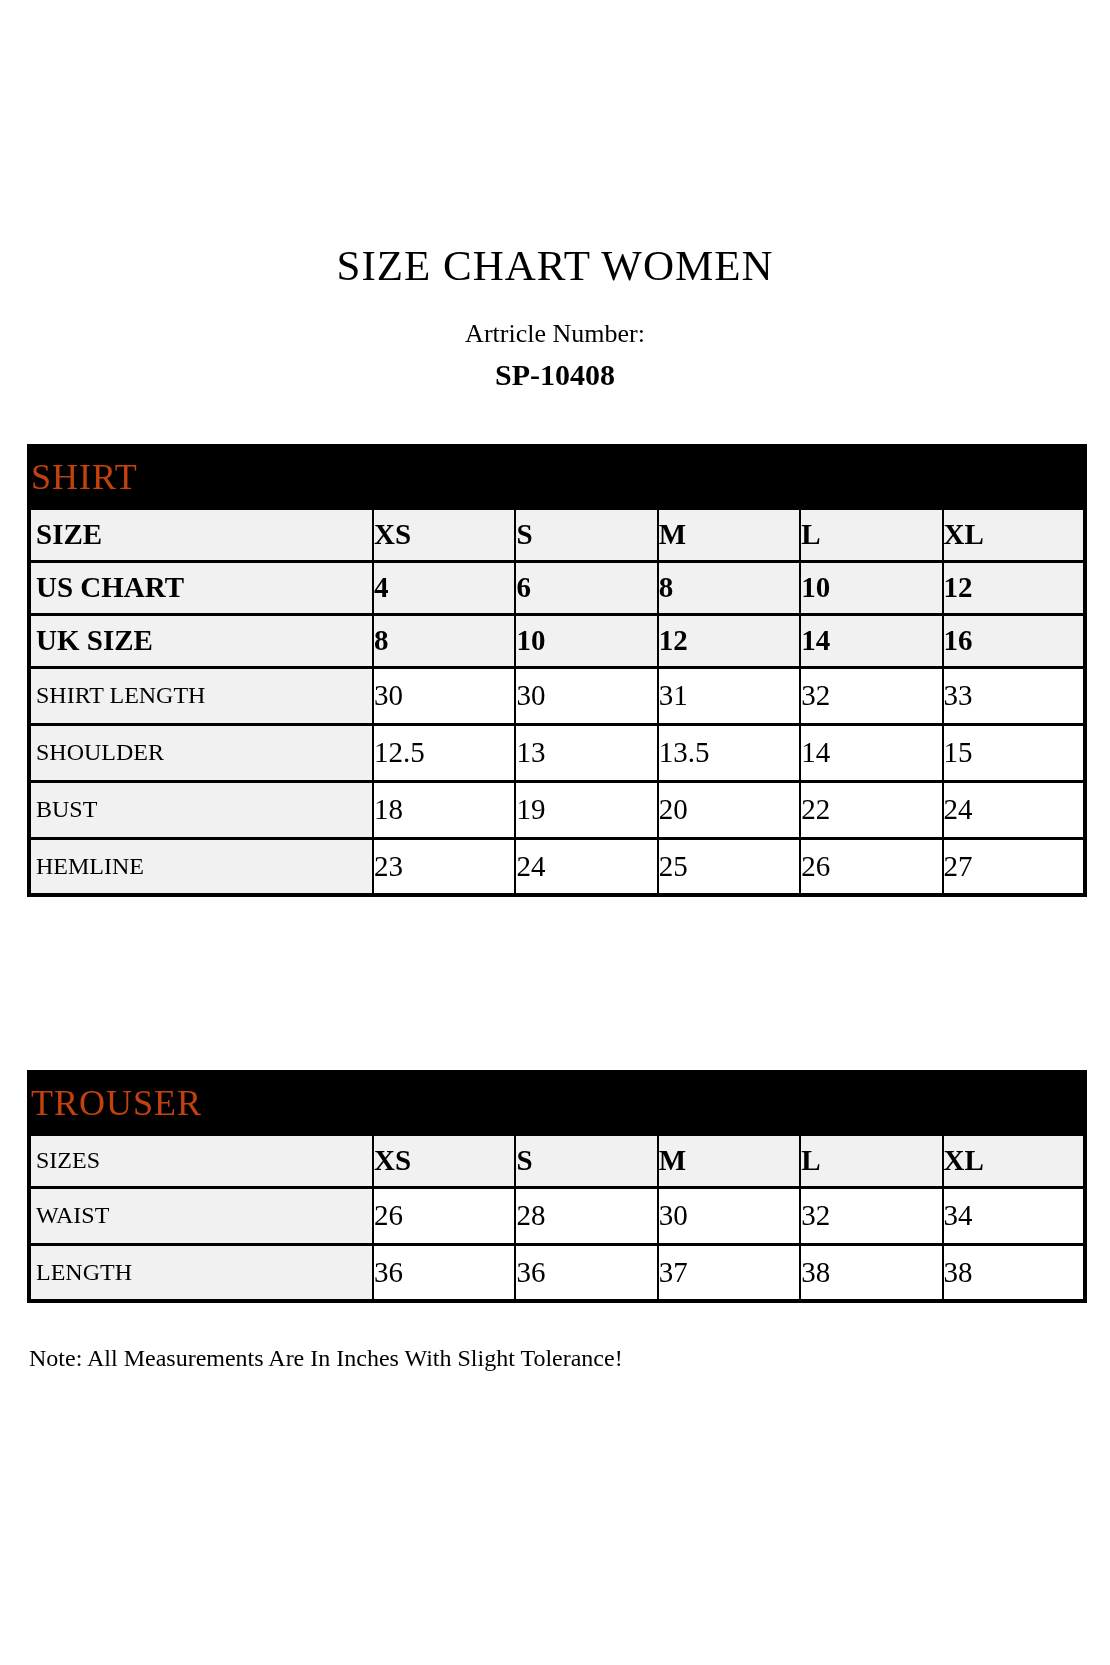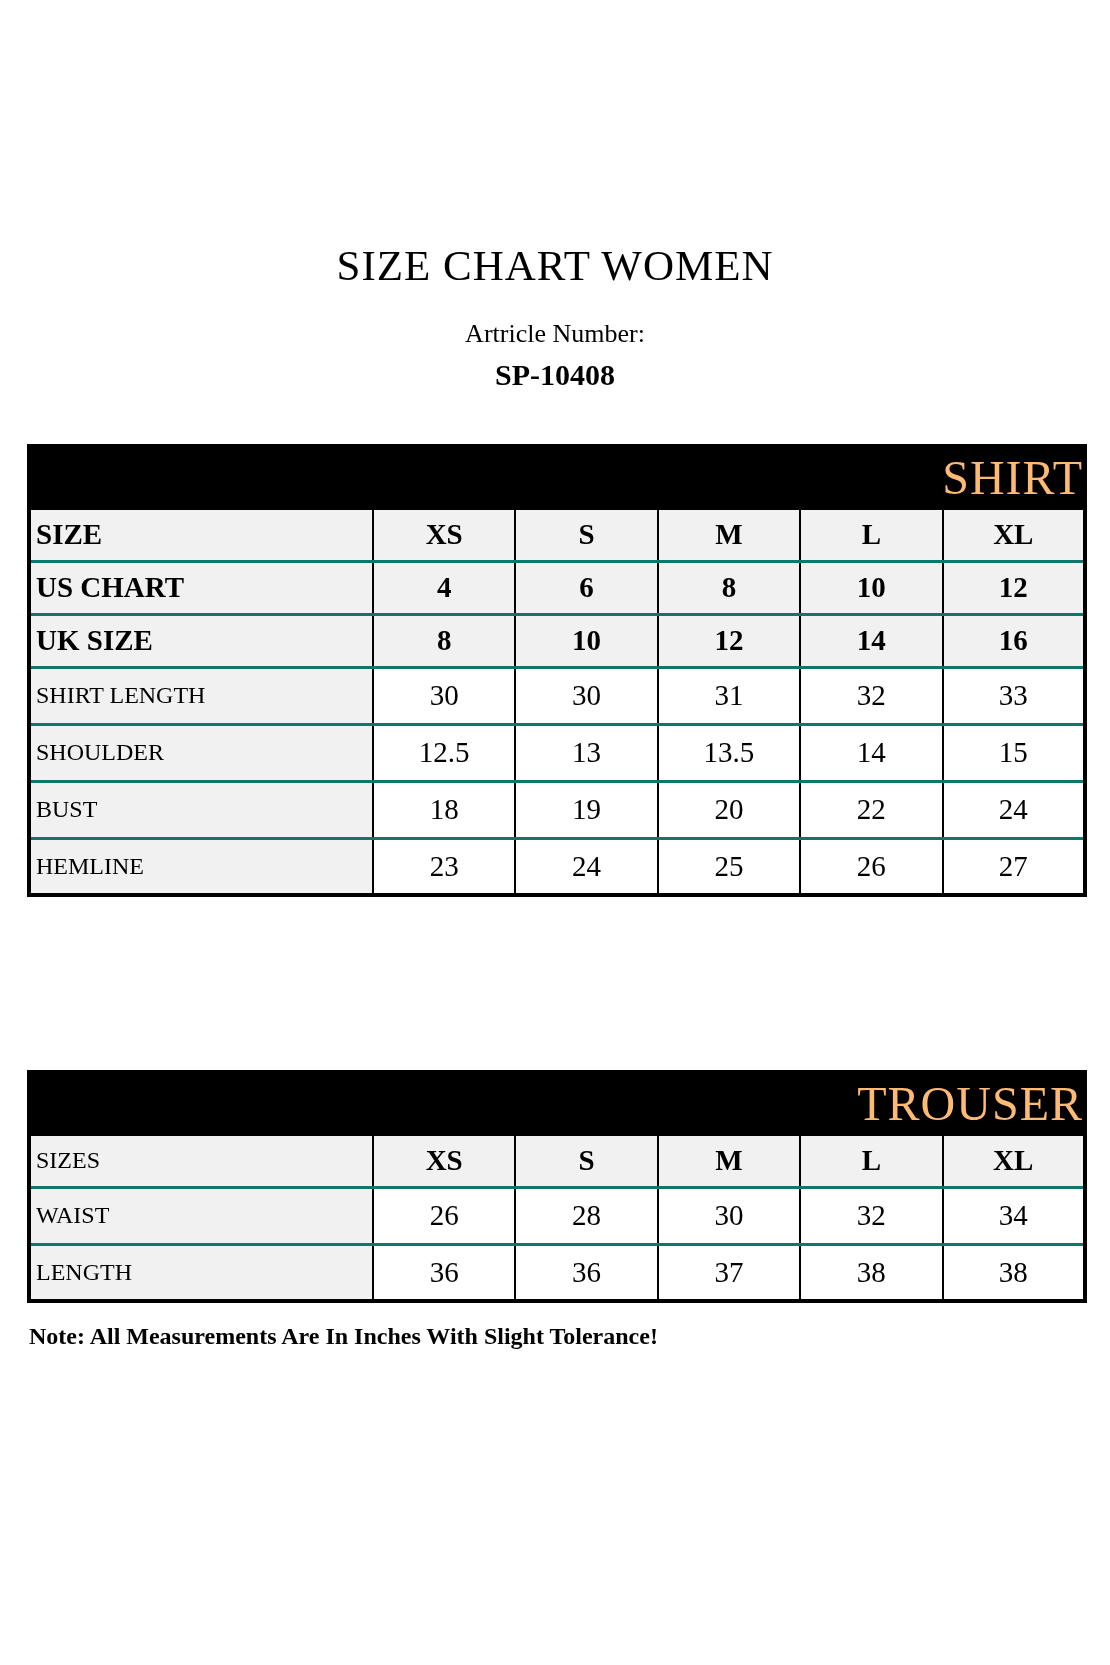--- a/index.html
+++ b/index.html
@@ -41,53 +41,53 @@
     table-layout: fixed;
     width: 1056px;
     margin-left: 27px;
     border: 4px solid #000000;
   }
   table.size-table.shirt { margin-top: 52px; }
   table.size-table.trouser { margin-top: 173px; }
   td { border: 2px solid #000000; }
   tr.bar-row td {
     background: #000000;
-    color: #fdba74;
-    text-align: right;
+    color: #c2410c;
+    text-align: left;
     vertical-align: middle;
     height: 62px;
-    font-size: 48px;
+    font-size: 36px;
     font-weight: 400;
     letter-spacing: 1px;
     border-bottom: 3px solid #000000;
   }
   tr.size-row td, tr.meas-row td {
     border-top: 3px solid #000000;
-    border-bottom: 3px solid #0f766e;
+    border-bottom: 3px solid #000000;
     vertical-align: middle;
   }
   tr.size-row td { background: #f1f1f1; height: 53px; }
   tr.meas-row td { height: 57px; }
   tr.meas-row td.label { background: #f1f1f1; font-family: Liberation Serif, serif; }
   tr.meas-row td.val { background: #ffffff; }
   td.label {
     text-align: left;
     padding-left: 5px;
     font-size: 29px;
     font-weight: 700;
   }
   td.label.plain { font-size: 24px; font-weight: 400; }
-  td.val { text-align: center; font-size: 29px; }
+  td.val { font-size: 29px; }
   tr.size-row td.val { font-weight: 700; }
   tr.meas-row td.val { font-weight: 400; margin-top: 23px; }
   .note {
-    margin-top: 20px;
+    margin-top: 42px;
     margin-left: 29px;
     font-size: 24px;
-    font-weight: 700;
+    font-weight: 400;
   }
   col.c-label { width: 344px; }
   col.c-val { width: 142.4px; }
 </style>
 </head>
 <body>
 
 <div class="page">
 
   <h1 class="title">SIZE CHART WOMEN</h1>

